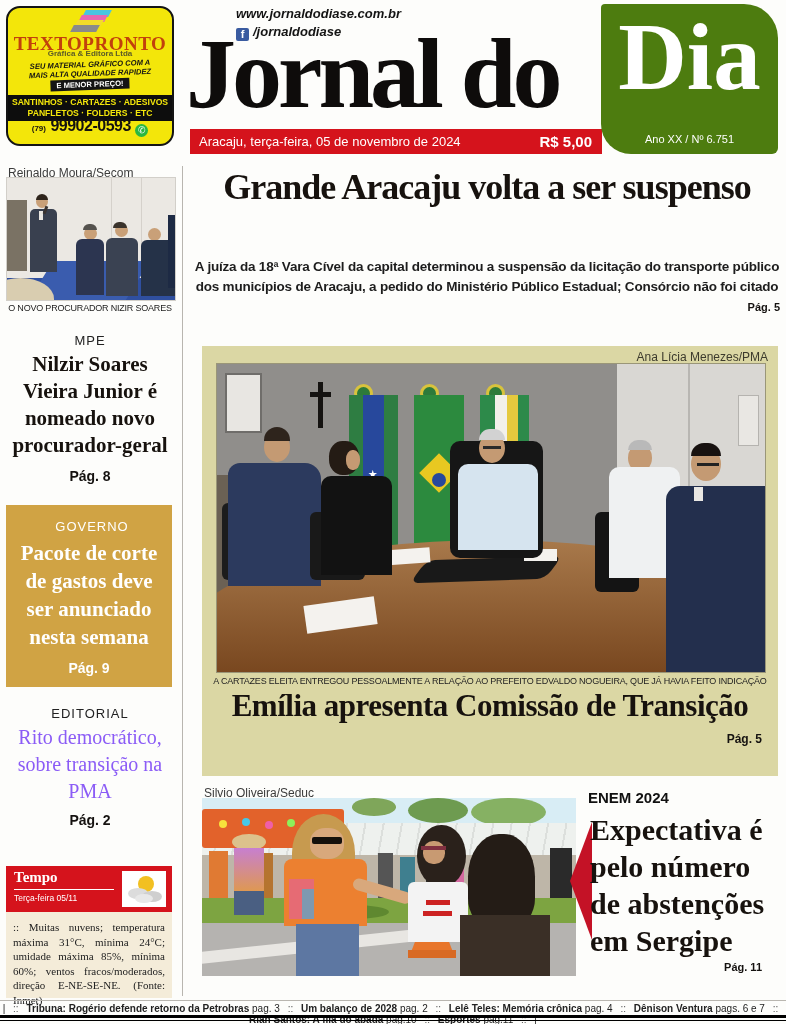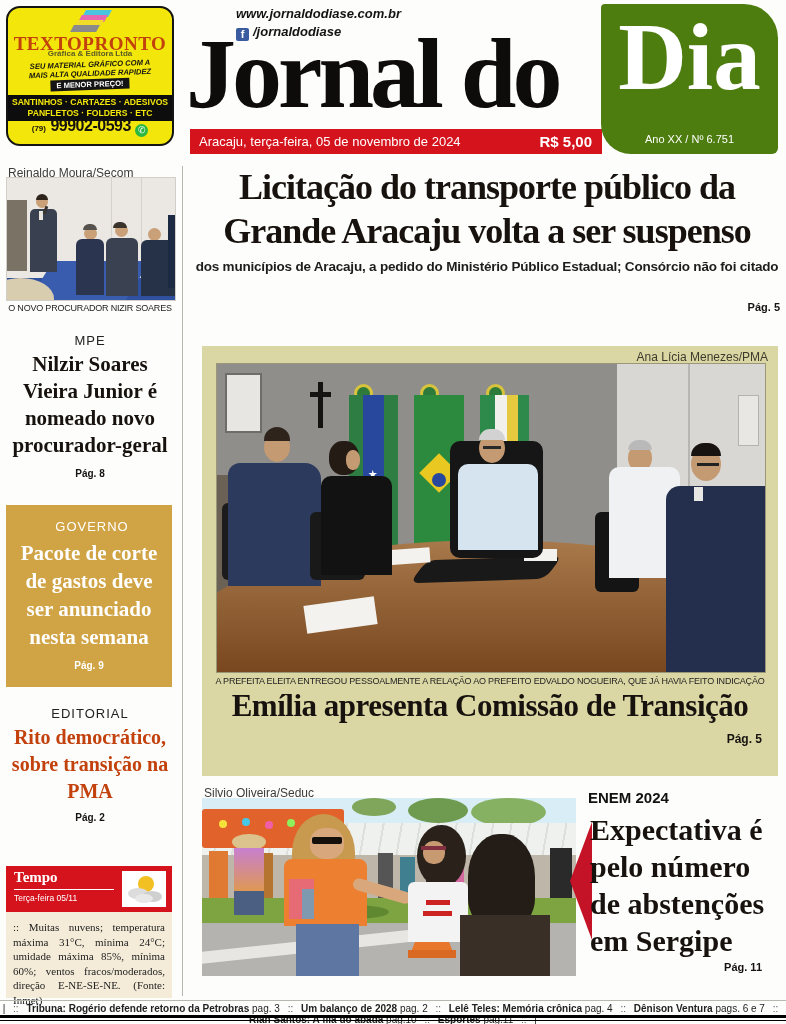--- a/index.html
+++ b/index.html
@@ -33,21 +33,21 @@
   
   .lead-hl{left:188px;top:165px;width:598px;font-size:36px;font-weight:bold;letter-spacing:-1px;line-height:44px;color:#17120e;}
   .lead-sub{left:188px;top:257px;width:598px;font-size:13.5px;font-weight:bold;letter-spacing:-.2px;line-height:20px;color:#1d1d1d;}
   .lead-page{left:188px;top:301px;width:592px;text-align:right;font-size:11px;font-weight:bold;}
   .vrule{left:182px;top:166px;width:1px;height:830px;background:#b8b5af;}
   
   .credit{font-size:12px;color:#3c3c3c;}
   .cap{font-size:9px;letter-spacing:-.2px;color:#222;}
   .kicker{font-size:13px;letter-spacing:1px;color:#222;}
   .col-hl{font-size:21px;font-weight:bold;line-height:27px;color:#17120e;}
-  .pg{font-size:10px;font-weight:bold;}
+  .pg{font-size:14px;font-weight:bold;}
   .governo{left:6px;top:505px;width:166px;height:182px;background:#d0a344;color:#fff;}
   .tempo{left:6px;top:866px;width:166px;height:132px;background:#f4ecd9;}
   .tempo-head{position:absolute;left:0;top:0;right:0;height:46px;background:#d5131c;color:#fff;}
   .tempo-body{position:absolute;left:0;right:0;top:46px;bottom:0;padding:8px 7px;font-family:"Liberation Serif",serif;
               font-size:11px;line-height:14.5px;color:#222;text-align:justify;}
   
   .frame{left:202px;top:346px;width:576px;height:430px;background:#dbd7a4;}
   .photo2{position:absolute;left:14px;top:17px;width:548px;height:308px;background:#908e8b;overflow:hidden;border:1px solid #9a9678;}
   .frame .cap2{position:absolute;left:0;right:0;top:330px;text-align:center;font-size:9px;letter-spacing:-.2px;color:#222;}
   .frame .hl2{position:absolute;left:0;right:0;top:342px;text-align:center;font-size:31px;font-weight:bold;letter-spacing:-.5px;color:#17120e;}
@@ -102,24 +102,24 @@
   <div class="abs datebar">
     <span class="d">Aracaju, terça-feira, 05 de novembro de 2024</span>
     <span class="p">R$ 5,00</span>
   </div>
   <div class="abs diabox">
     <div class="dia serif">Dia</div>
     <div class="edition">Ano XX / Nº 6.751</div>
   </div>
 
   <div class="abs lead-hl serif ctr">
-    <div class="nowrap">Licitação do transporte público da</div>
     <div class="nowrap">Grande Aracaju volta a ser suspenso</div>
   </div>
   <div class="abs lead-sub ctr">
+    <div class="nowrap">A juíza da 18ª Vara Cível da capital determinou a suspensão da licitação do transporte público</div>
     <div class="nowrap">dos municípios de Aracaju, a pedido do Ministério Público Estadual; Consórcio não foi citado</div>
   </div>
   <div class="abs lead-page">Pág.  5</div>
 
   <div class="abs vrule"></div>
 
   <div class="abs credit" style="left:8px;top:166px;">Reinaldo Moura/Secom</div>
 
   <div class="abs" style="left:6px;top:177px;width:168px;height:122px;background:#ebe8e3;overflow:hidden;border:1px solid #d2cfc9;">
     <div class="abs" style="left:62%;top:0;width:1px;height:62%;background:#d5d1cb;"></div>
@@ -150,21 +150,21 @@
   <div class="abs ctr col-hl serif" style="left:6px;top:351px;width:168px;">Nilzir Soares Vieira Junior é nomeado novo procurador-geral</div>
   <div class="abs ctr pg" style="left:2px;top:468px;width:176px;">Pág.  8</div>
 
   <div class="abs governo">
     <div class="abs ctr kicker" style="left:3px;top:14px;width:100%;color:#fff;">GOVERNO</div>
     <div class="abs ctr col-hl serif" style="left:8px;top:34px;width:150px;color:#fff;line-height:28px;">Pacote de corte de gastos deve ser anunciado nesta semana</div>
     <div class="abs ctr pg" style="left:0;top:155px;width:100%;color:#fff;">Pág.  9</div>
   </div>
 
   <div class="abs ctr kicker" style="left:2px;top:706px;width:176px;">EDITORIAL</div>
-  <div class="abs ctr serif" style="left:2px;top:724px;width:176px;font-size:20px;font-weight:bold;line-height:27px;color:#c2410c;">Rito democrático, sobre transição na PMA</div>
+  <div class="abs ctr serif" style="left:2px;top:724px;width:176px;font-size:20px;font-weight:normal;line-height:27px;color:#8b5cf6;">Rito democrático, sobre transição na PMA</div>
   <div class="abs ctr pg" style="left:2px;top:812px;width:176px;">Pág.  2</div>
 
   <div class="abs tempo">
     <div class="tempo-head">
       <div class="abs serif" style="left:8px;top:3px;font-size:15px;font-weight:bold;">Tempo</div>
       <div class="abs" style="left:8px;top:23px;width:100px;height:1px;background:#fff;"></div>
       <div class="abs" style="left:8px;top:27px;font-size:8.5px;">Terça-feira 05/11</div>
       <div class="abs" style="right:6px;top:5px;width:44px;height:36px;background:#fff;">
         <div class="abs" style="left:16px;top:5px;width:16px;height:16px;background:#f2c022;border-radius:50%;"></div>
         <div class="abs" style="left:6px;top:17px;width:20px;height:11px;background:#dcdcdc;border-radius:50%;"></div>
@@ -221,21 +221,21 @@
       <div class="abs" style="left:75%;top:26%;width:24px;height:28px;background:#c49a73;border-radius:50%;"></div>
       <div class="abs" style="left:75%;top:24.8%;width:24px;height:10px;background:#b9b9b9;border-radius:12px 12px 0 0;"></div>
       <div class="abs" style="left:71.5%;top:33.5%;width:13%;height:36%;background:#eff1f2;border-radius:10px 10px 0 0;"></div>
       <div class="abs" style="left:86.5%;top:27%;width:30px;height:34px;background:#c49a73;border-radius:50%;"></div>
       <div class="abs" style="left:86.5%;top:25.5%;width:30px;height:13px;background:#181210;border-radius:16px 16px 0 0;"></div>
       <div class="abs" style="left:87.5%;top:32%;width:22px;height:3px;background:#222;"></div>
       <div class="abs" style="left:82%;top:39.5%;width:20%;height:62%;background:#232f4d;border-radius:14px 0 0 0;"></div>
       <div class="abs" style="left:87%;top:40%;width:9px;height:14px;background:#e9e7e3;"></div>
     </div>
 
-    <div class="cap2">A PREFEITA ELEITA ENTREGOU PESSOALMENTE A RELAÇÃO AO PREFEITO EDVALDO NOGUEIRA, QUE JÁ HAVIA FEITO INDICAÇÃO</div>
+    <div class="cap2">A CARTAZES ELEITA ENTREGOU PESSOALMENTE A RELAÇÃO AO PREFEITO EDVALDO NOGUEIRA, QUE JÁ HAVIA FEITO INDICAÇÃO</div>
     <div class="hl2 serif nowrap">Emília apresenta Comissão de Transição</div>
     <div class="pg2">Pág. 5</div>
   </div>
 
   <div class="abs credit" style="left:204px;top:786px;">Silvio Oliveira/Seduc</div>
 
   <div class="abs photo3">
     <div class="abs" style="left:0;top:0;width:100%;height:16%;background:#d8edf5;"></div>
     <div class="abs" style="left:55%;top:0;width:16%;height:14%;background:#6e9b50;border-radius:50%;"></div>
     <div class="abs" style="left:72%;top:0;width:20%;height:16%;background:#86b163;border-radius:50%;"></div>

